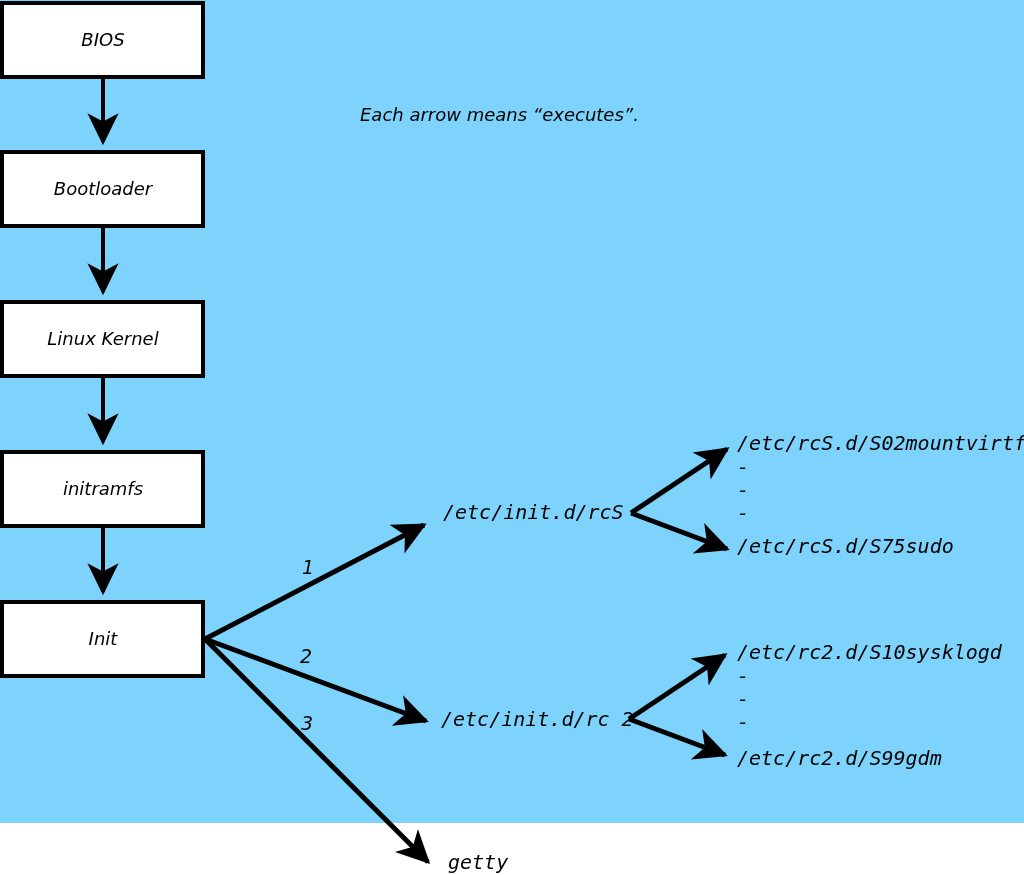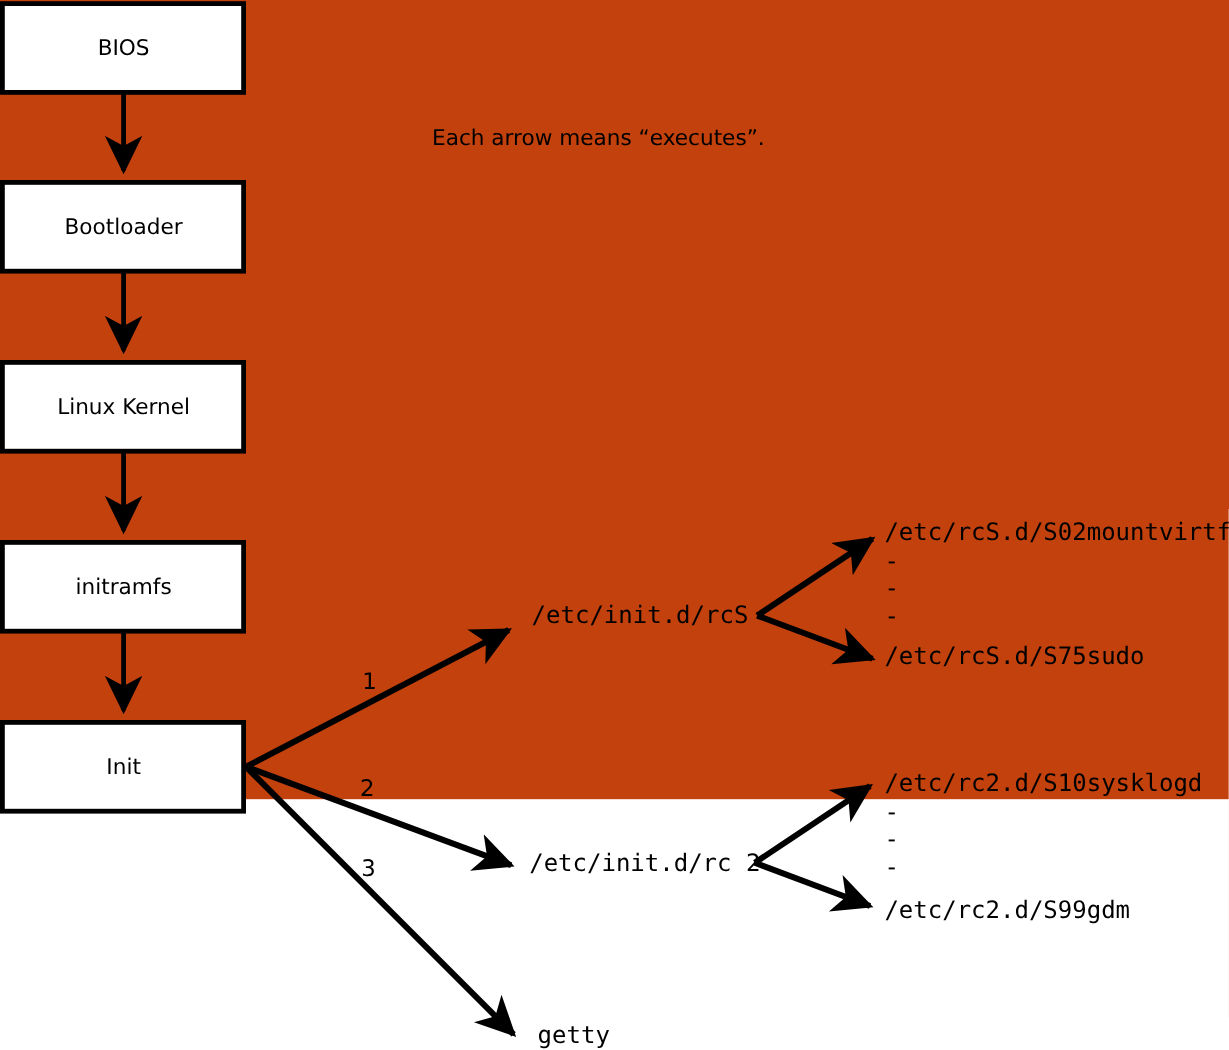--- a/index.html
+++ b/index.html
@@ -9,22 +9,23 @@
   }
   body {
     width: 1024px;
     height: 875px;
     overflow: hidden;
     font-family: "DejaVu Sans", sans-serif;
   }
   #diagram-root {
     position: relative;
     width: 1024px;
-    height: 666px;
-    background: #c2410c;
+    height: 823px;
+    background: #7dd3fc;
+    font-style: italic;
   }
   svg#boot-diagram {
     display: block;
     width: 1024px;
     height: 875px;
   }
   .box-rect {
     fill: #ffffff;
     stroke: #000000;
     stroke-width: 4;

